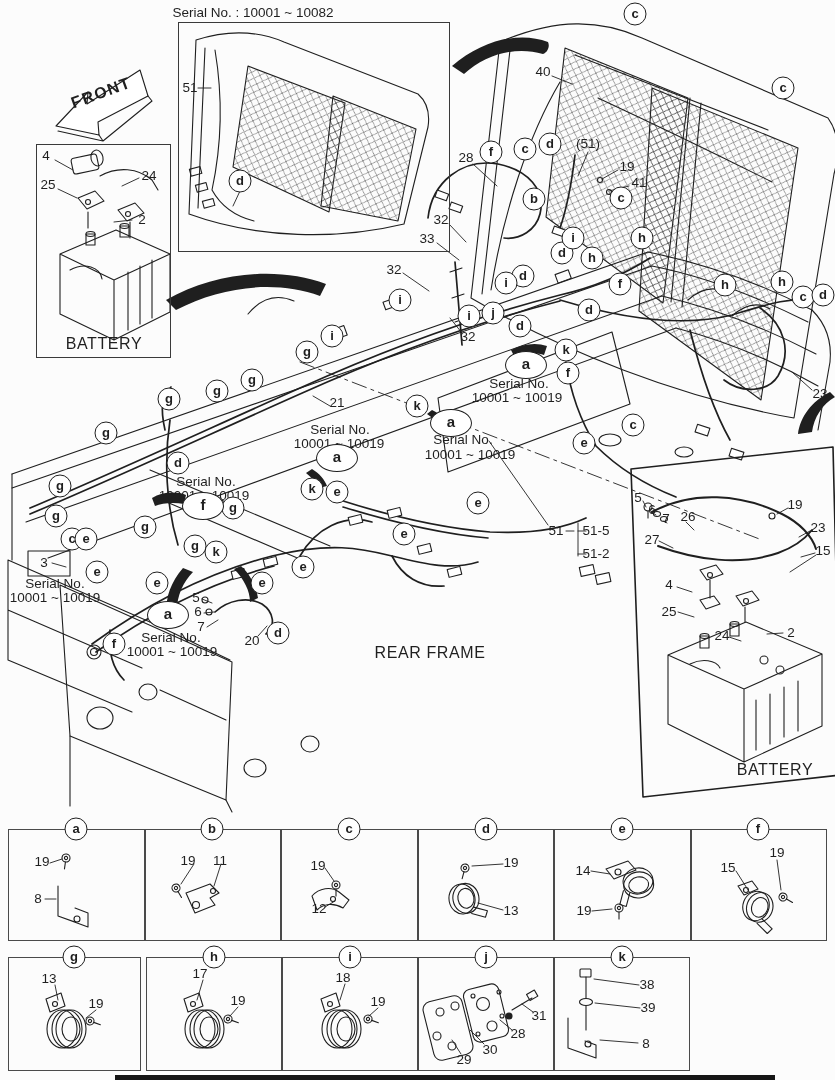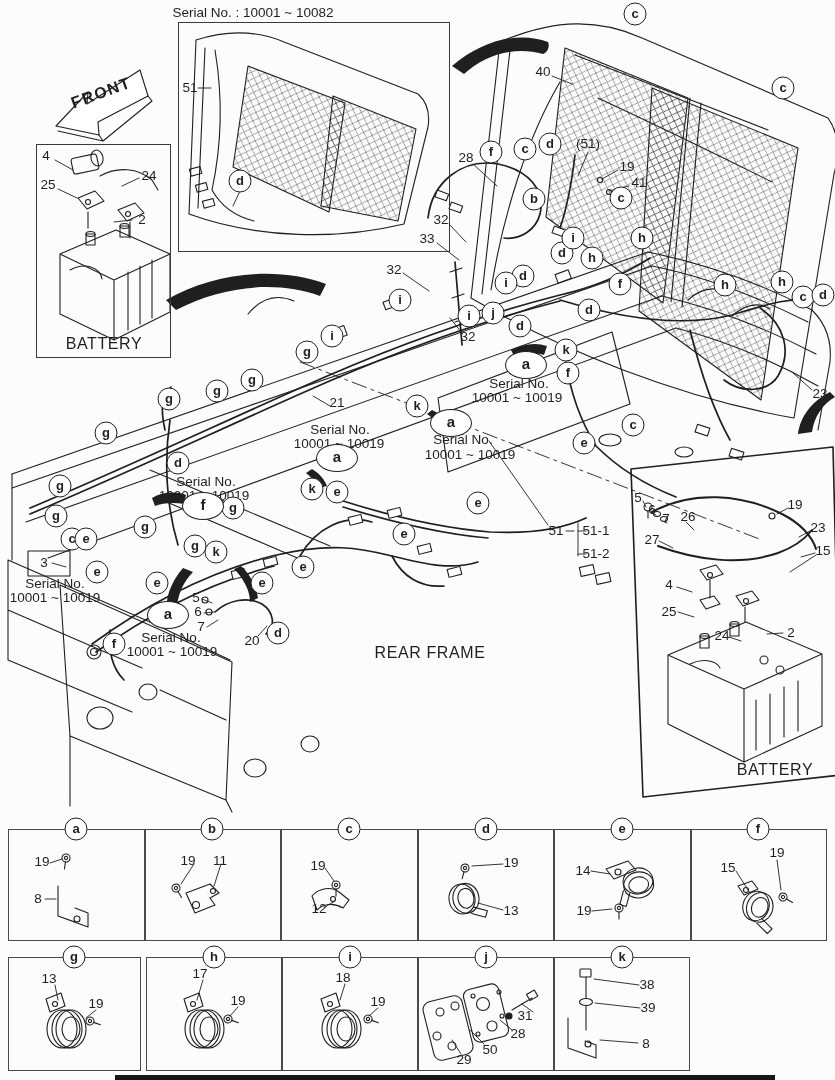--- a/index.html
+++ b/index.html
@@ -315,21 +315,21 @@
       <div class="lbl" style="left: 394px; top: 270px;">32</div>
       <div class="lbl" style="left: 468px; top: 337px;">32</div>
       <div class="lbl" style="left: 337px; top: 403px;">21</div>
       <div class="lbl" style="left: 820px; top: 394px;">23</div>
       <div class="lbl" style="left: 44px; top: 563px;">3</div>
       <div class="lbl" style="left: 196px; top: 598px;">5</div>
       <div class="lbl" style="left: 198px; top: 612px;">6</div>
       <div class="lbl" style="left: 201px; top: 627px;">7</div>
       <div class="lbl" style="left: 252px; top: 641px;">20</div>
       <div class="lbl" style="left: 556px; top: 531px;">51</div>
-      <div class="lbl" style="left: 596px; top: 531px;">51-1</div>
+      <div class="lbl" style="left: 596px; top: 531px;">51-5</div>
       <div class="lbl" style="left: 596px; top: 554px;">51-2</div>
       <div class="lbl big" style="left: 430px; top: 653px;">REAR FRAME</div>
       <div class="lbl" style="left: 519px; top: 384px;">Serial No.</div>
       <div class="lbl" style="left: 517px; top: 398px;">10001 ~ 10019</div>
       <div class="lbl" style="left: 463px; top: 440px;">Serial No.</div>
       <div class="lbl" style="left: 470px; top: 455px;">10001 ~ 10019</div>
       <div class="lbl" style="left: 340px; top: 430px;">Serial No.</div>
       <div class="lbl" style="left: 339px; top: 444px;">10001 ~ 10019</div>
       <div class="lbl" style="left: 206px; top: 482px;">Serial No.</div>
       <div class="lbl" style="left: 204px; top: 496px;">10001 ~ 10019</div>
@@ -433,22 +433,22 @@
     </div>
   <div class="layer">
 
   <div class="lbl" style="left: 49px; top: 979px;">13</div>
       <div class="lbl" style="left: 96px; top: 1004px;">19</div>
       <div class="lbl" style="left: 200px; top: 974px;">17</div>
       <div class="lbl" style="left: 238px; top: 1001px;">19</div>
       <div class="lbl" style="left: 343px; top: 978px;">18</div>
       <div class="lbl" style="left: 378px; top: 1002px;">19</div>
       <div class="lbl" style="left: 464px; top: 1060px;">29</div>
-      <div class="lbl" style="left: 490px; top: 1050px;">50</div>
+      <div class="lbl" style="left: 490px; top: 1050px;">30</div>
       <div class="lbl" style="left: 518px; top: 1034px;">28</div>
-      <div class="lbl" style="left: 525px; top: 1016px;">31</div>
+      <div class="lbl" style="left: 539px; top: 1016px;">31</div>
       <div class="lbl" style="left: 647px; top: 985px; text-align: right;">38</div>
       <div class="lbl" style="left: 648px; top: 1008px;">39</div>
       <div class="lbl" style="left: 646px; top: 1044px;">8</div>
     </div>
 
   <div class="bar"></div>
 </div>
 
 </body></html>

